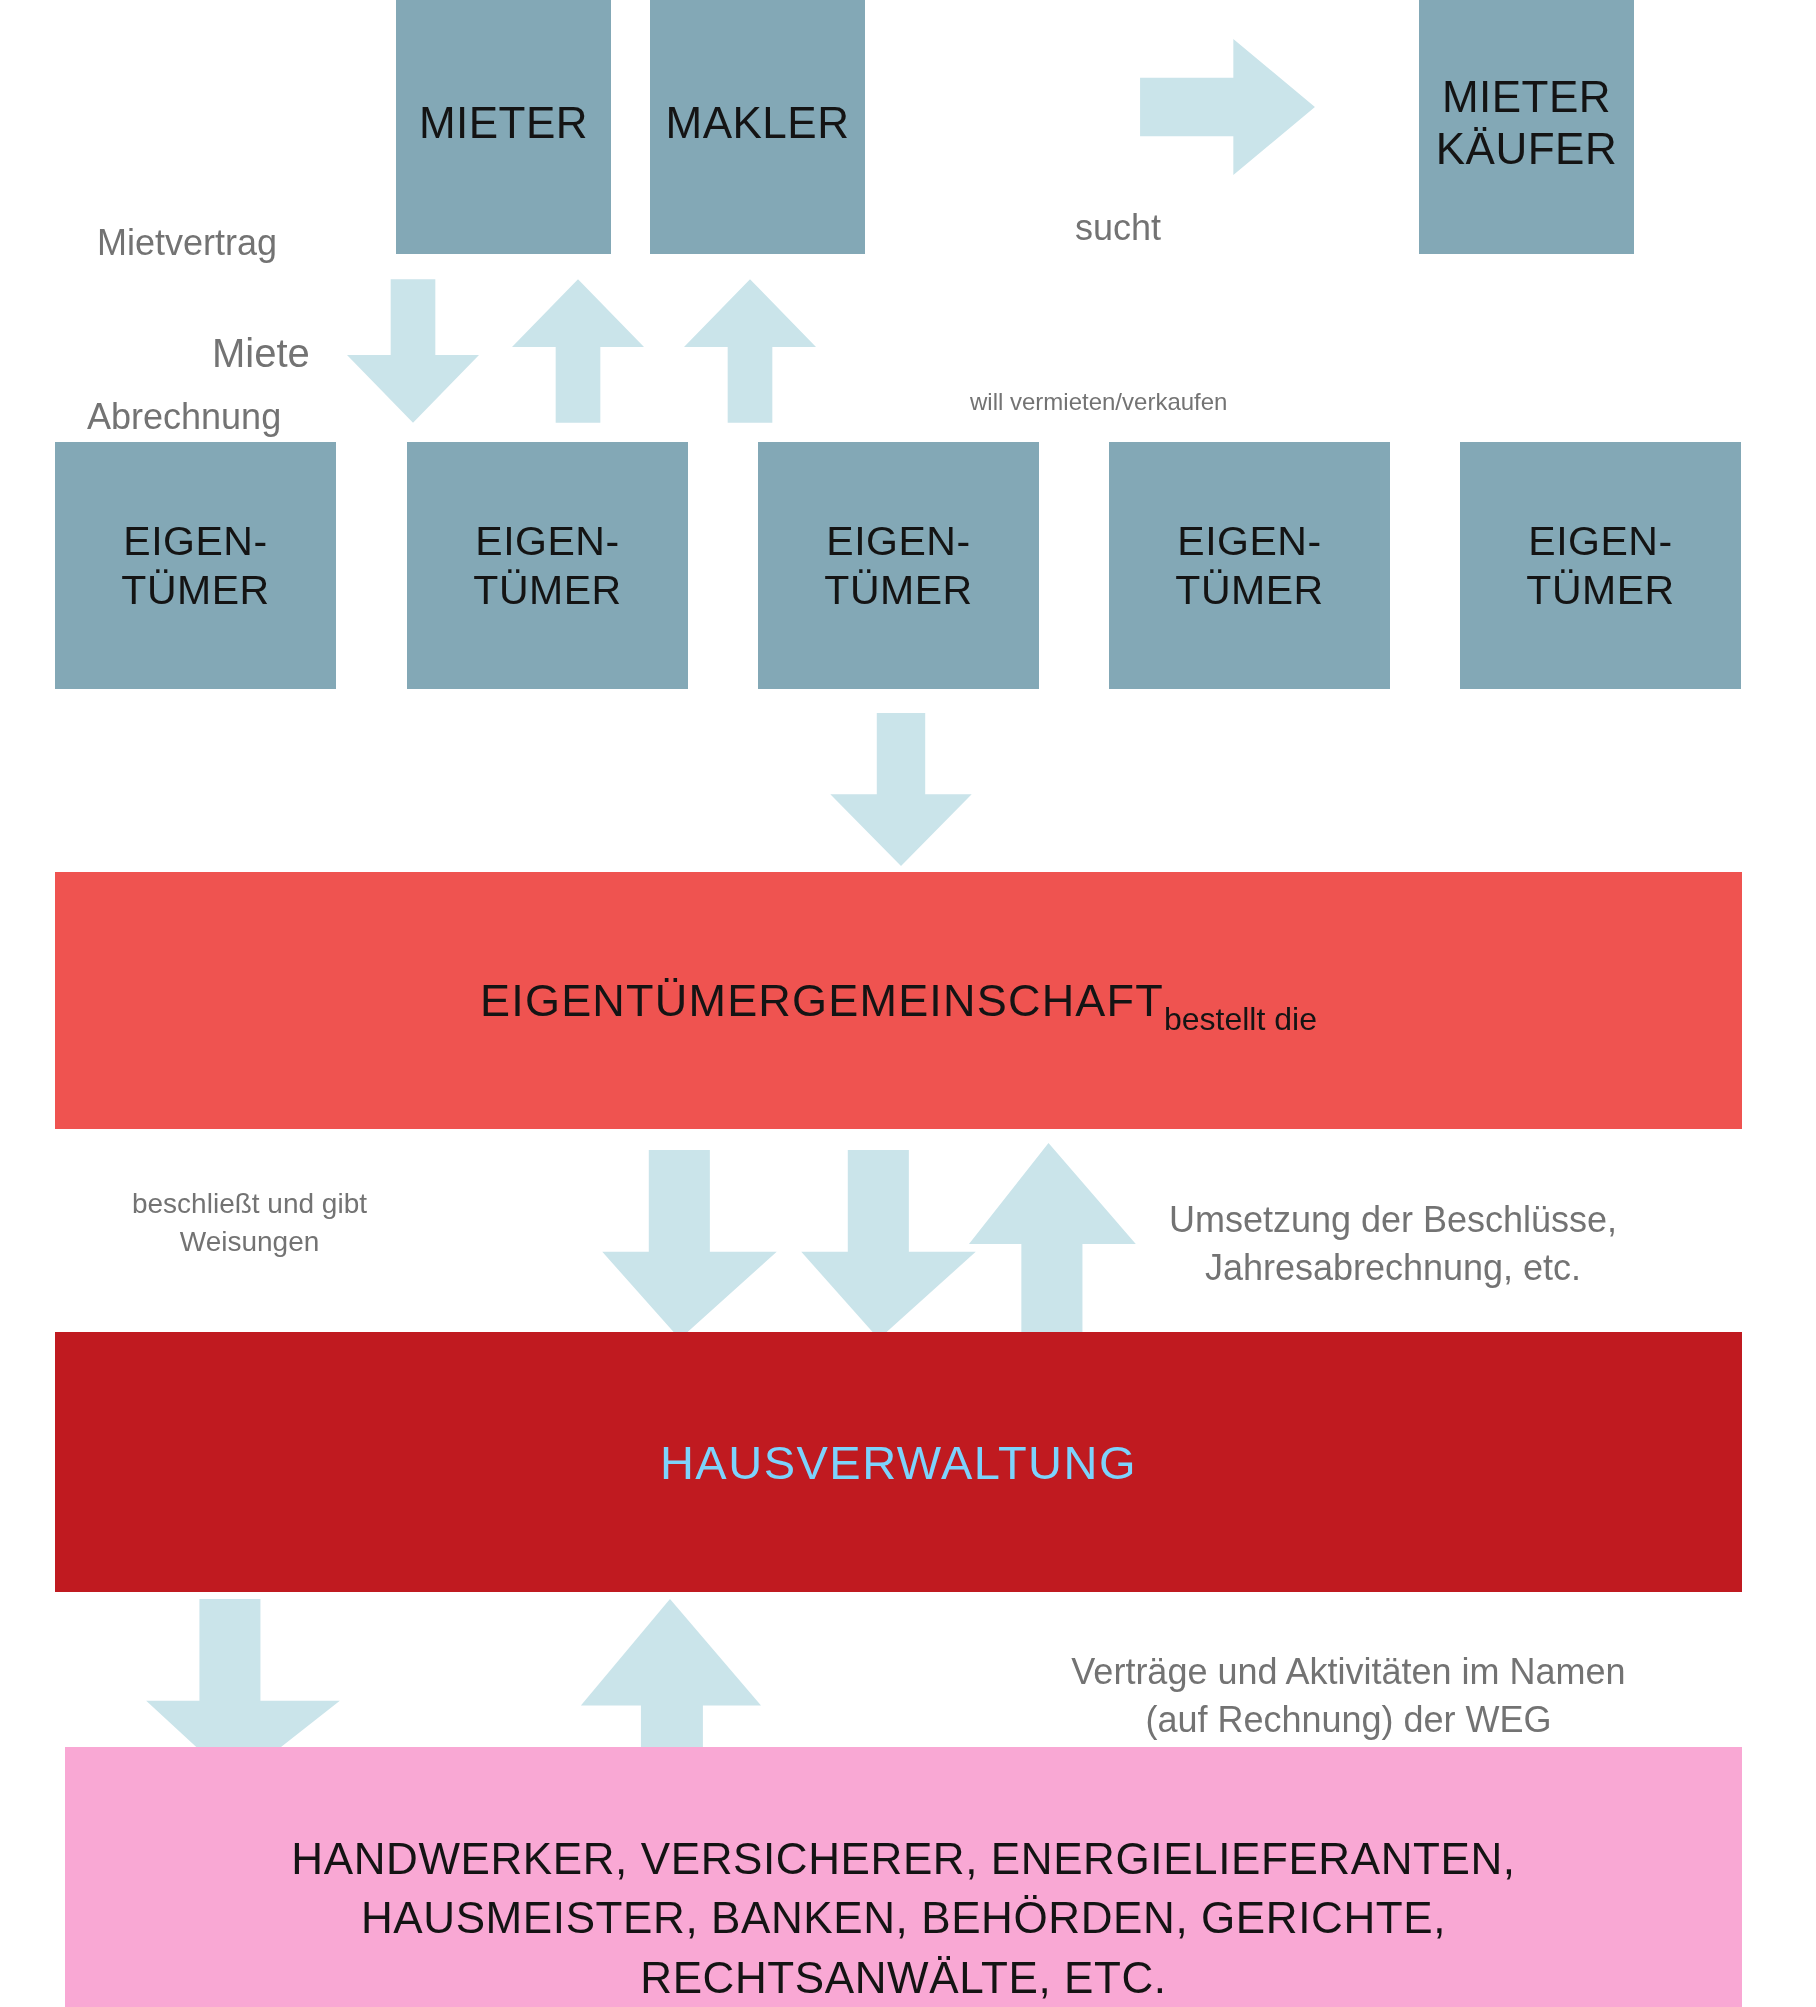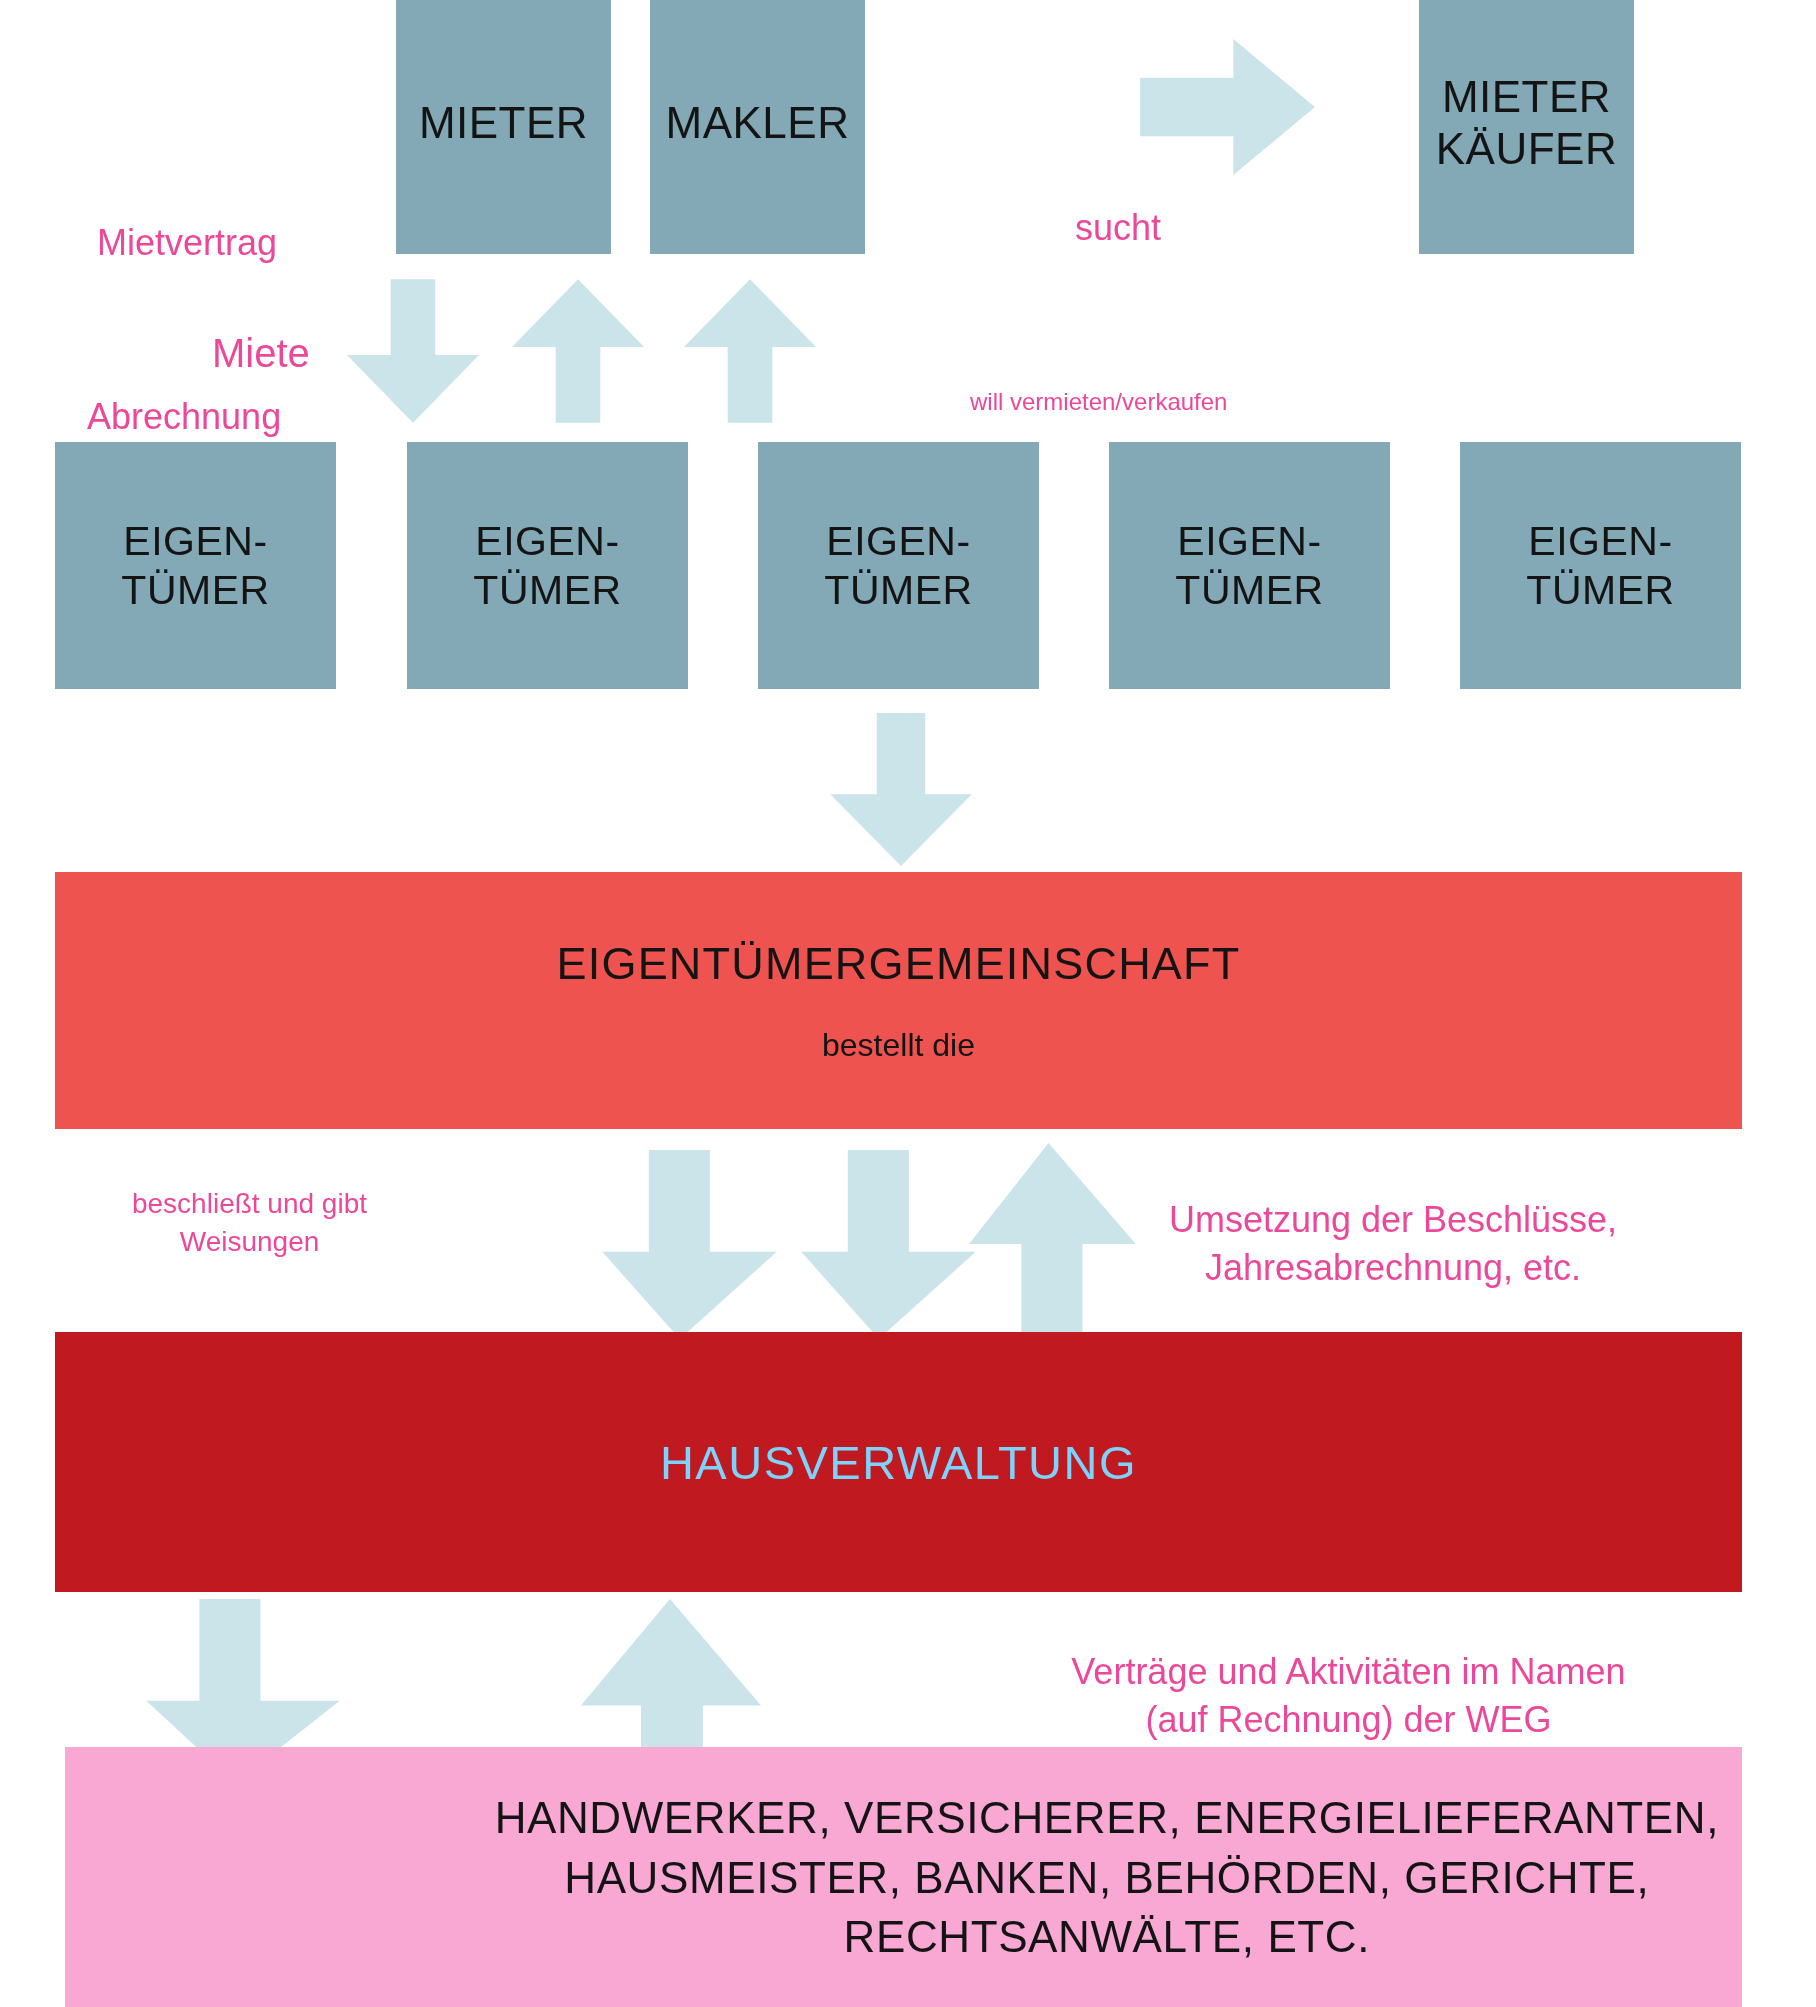--- a/index.html
+++ b/index.html
@@ -26,21 +26,21 @@
     text-align: center;
     color: #141414;
     font-weight: 300;
     letter-spacing: 0.5px;
     line-height: 1.18;
     font-family: "Liberation Sans", sans-serif;
   }
   .band {
     position: absolute;
     display: flex;
-    flex-direction: column;
+    flex-direction: row;
     align-items: center;
     justify-content: center;
     text-align: center;
     font-family: "Liberation Sans", sans-serif;
     font-weight: 300;
   }
   .band-weg {
     background: #ef5350;
     color: #141414;
   }
@@ -48,21 +48,21 @@
     background: #c01a20;
     color: #7dd3fc;
   }
   .band-providers {
     background: #f9a8d4;
     color: #141414;
     align-items: flex-end;
   }
   .lbl {
     position: absolute;
-    color: #ec4899;
+    color: #737373;
     font-weight: 300;
     font-family: "Liberation Sans", sans-serif;
     line-height: 1.35;
     white-space: pre-line;
   }
   .arrow {
     position: absolute;
   }
   .arrow svg { display: block; }
   .weg-title {

